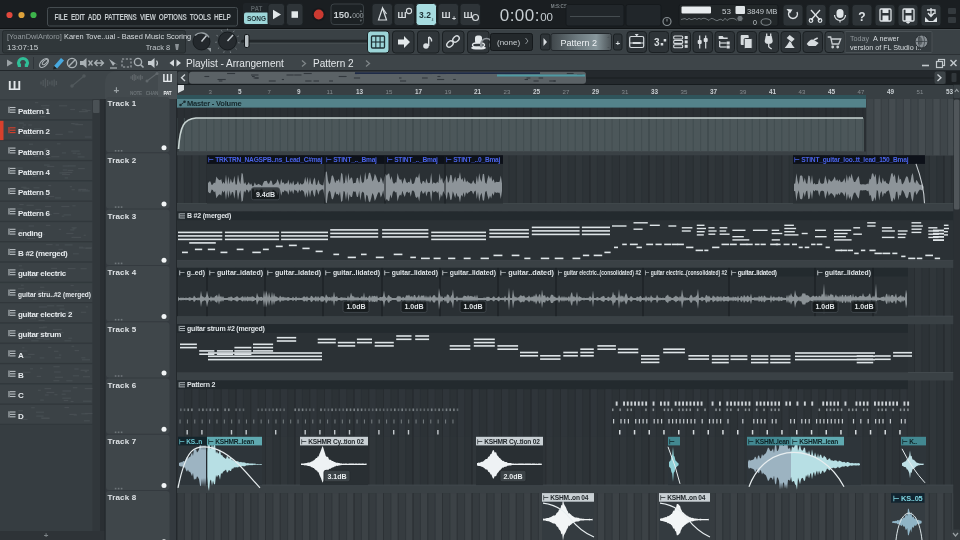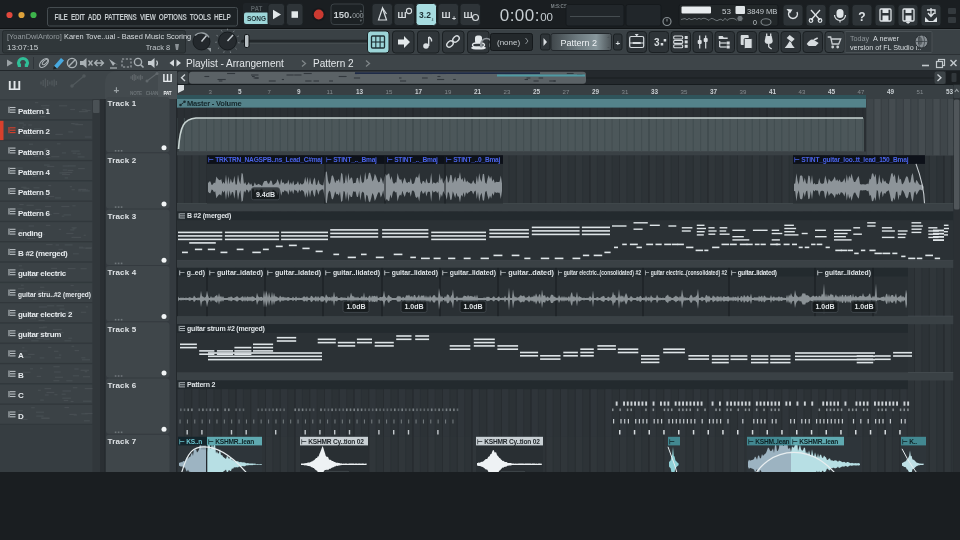--- a/index.html
+++ b/index.html
@@ -1,14 +1,14 @@
 <!DOCTYPE html>
 <html><head><meta charset="utf-8"><style>
 html,body{margin:0;padding:0;background:#1a1e21;}
-#wrap{width:960px;height:472px;overflow:hidden;position:relative;}
+#wrap{width:960px;height:540px;overflow:hidden;position:relative;}
 svg{display:block;}
 text{white-space:pre;}
 </style></head><body>
 <div id="wrap">
     <svg xmlns="http://www.w3.org/2000/svg" width="960" height="540" viewBox="0 0 960 540">
       <rect x="0.0" y="0.0" width="960.0" height="28.5" fill="#1a1e21"></rect>
       <line x1="0.0" y1="28.5" x2="960.0" y2="28.5" stroke="#0f1214" stroke-width="1"></line>
       <circle cx="9.5" cy="15.0" r="3.1" fill="#e0483d"></circle>
       <circle cx="21.5" cy="15.0" r="3.1" fill="#dda23b"></circle>
       <circle cx="33.5" cy="15.0" r="3.1" fill="#3db44b"></circle>

